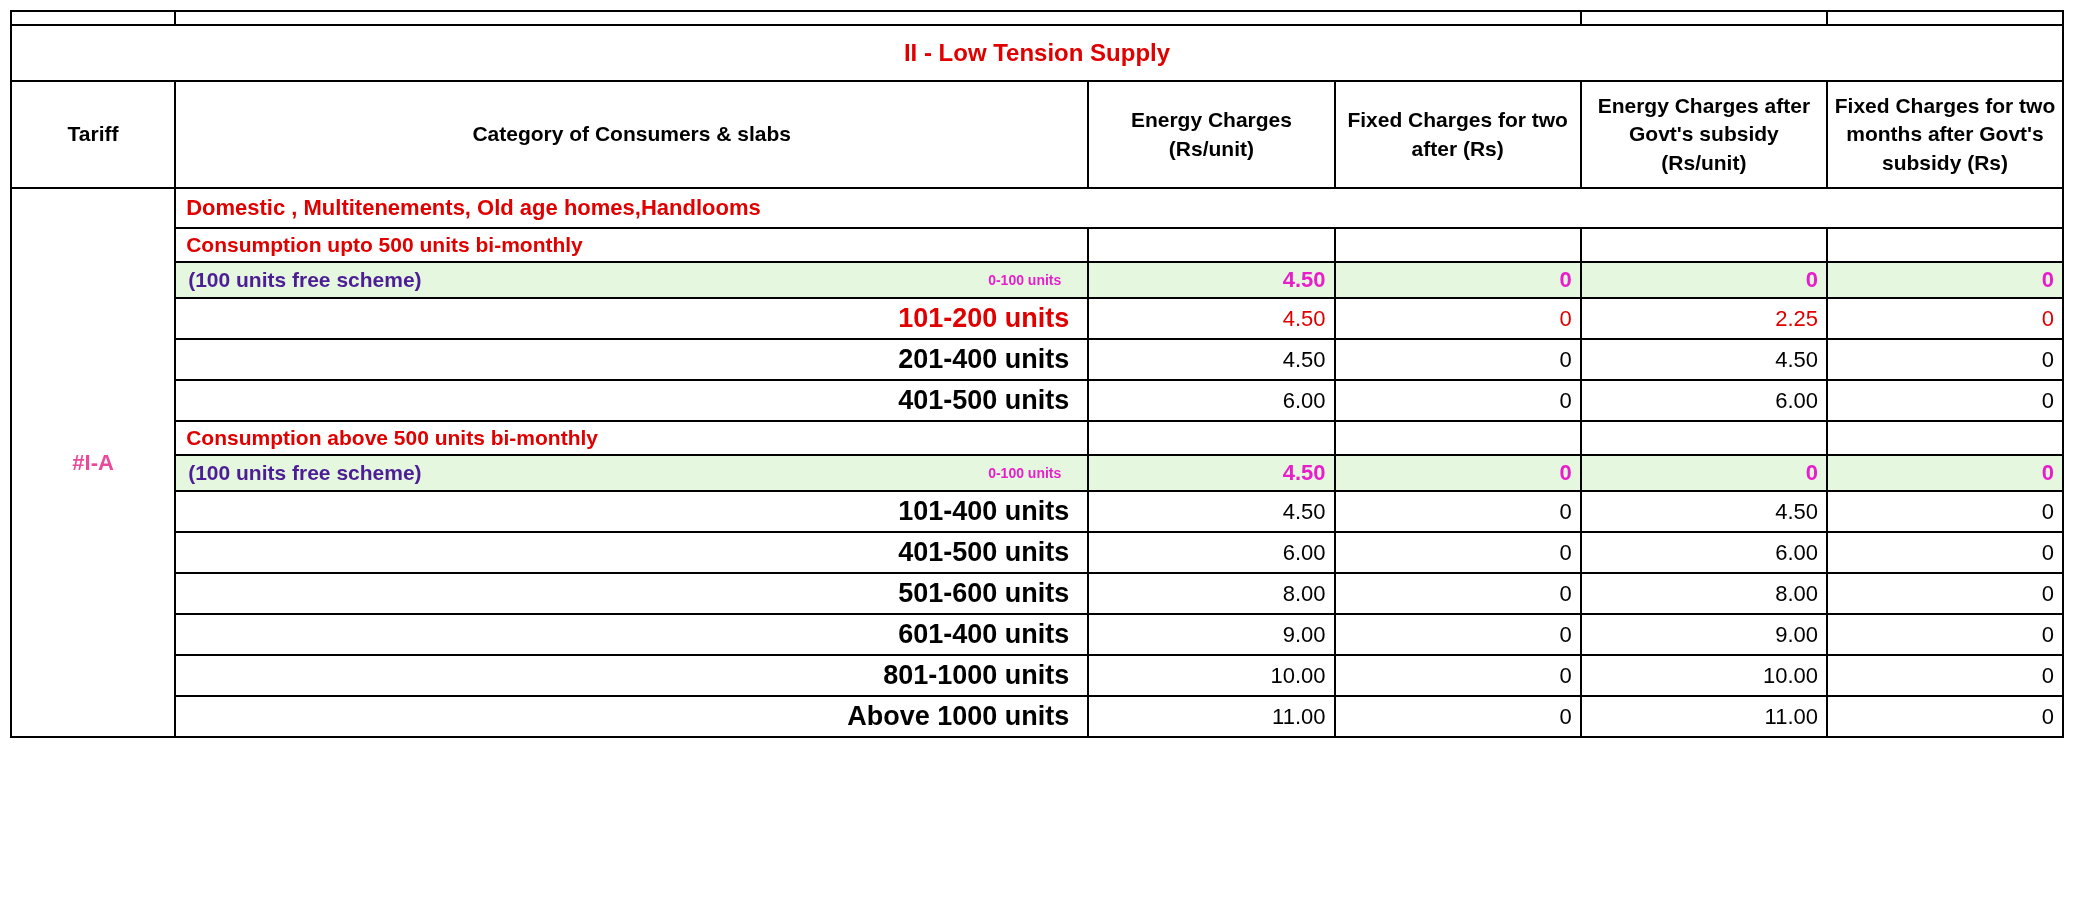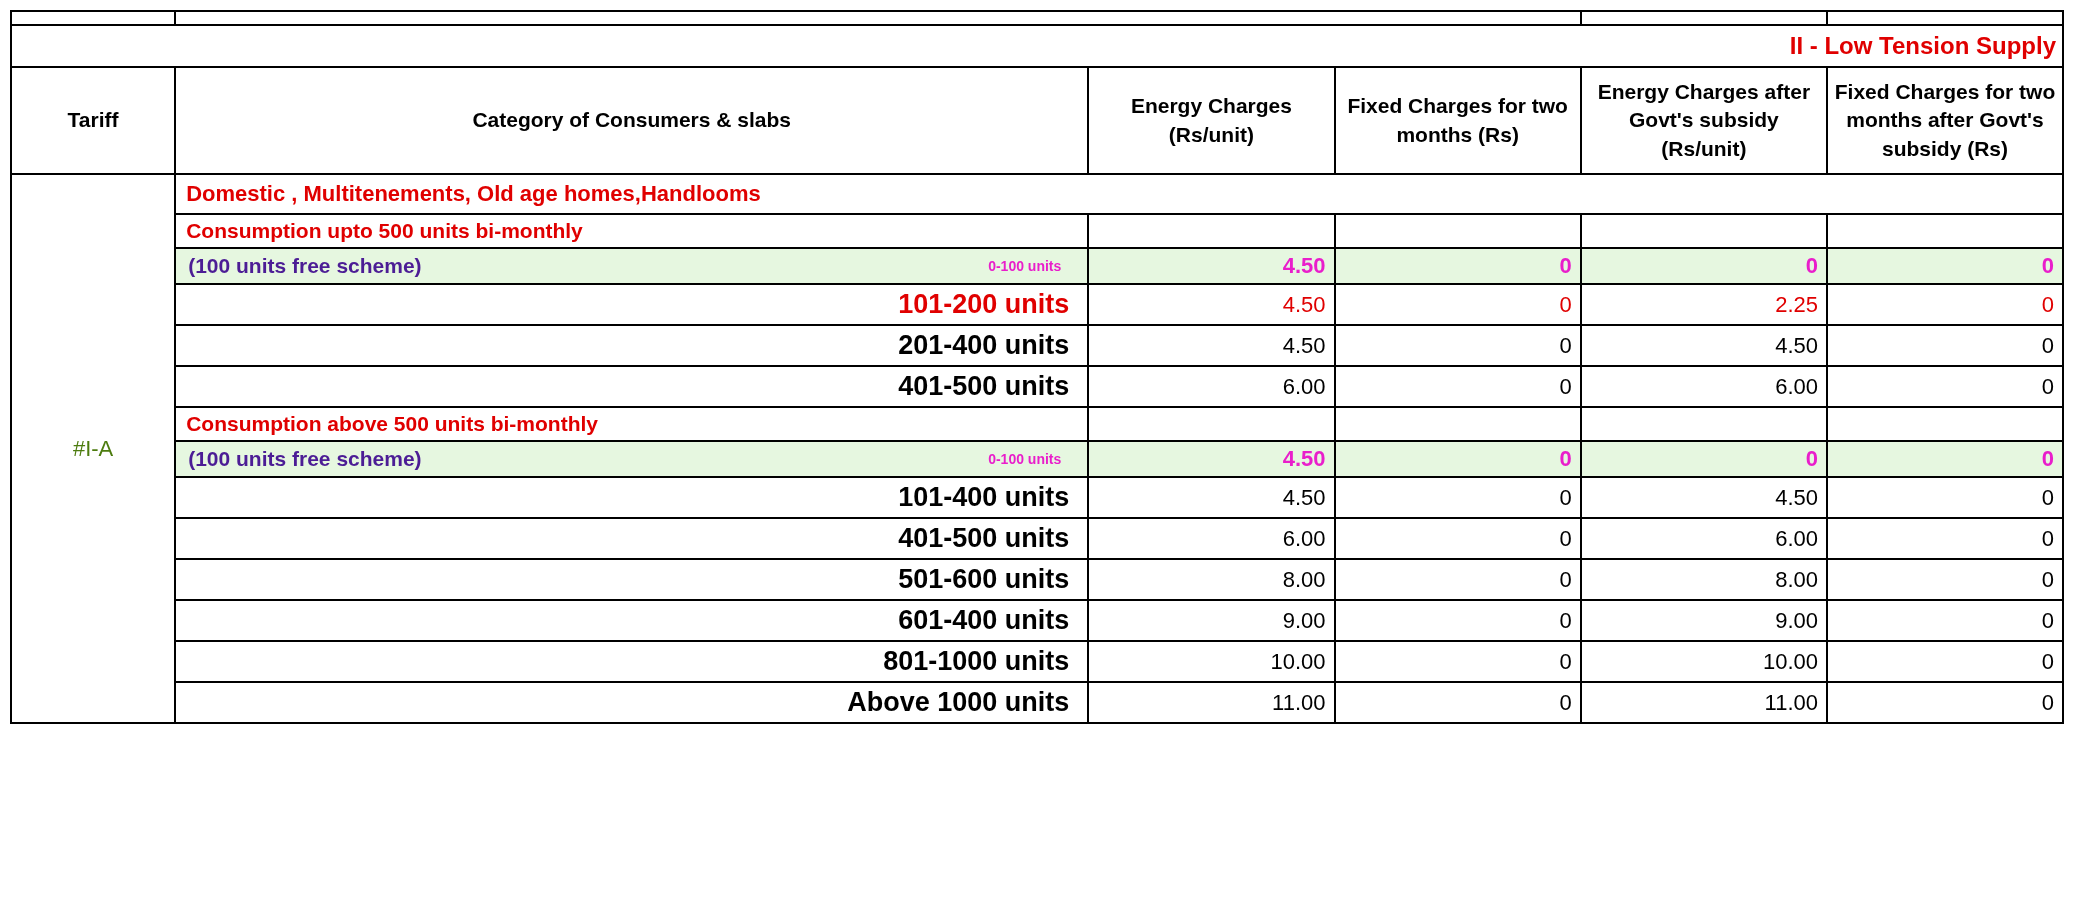--- a/index.html
+++ b/index.html
@@ -17,35 +17,35 @@
   }
   td, th {
     border: 2px solid #000;
     padding: 4px 8px;
     vertical-align: middle;
   }
   .top-spacer-row td { height: 14px; padding:0; }
   .section-title {
     color: #e00000;
     font-weight: bold;
-    text-align: right;
+    text-align: center;
     font-size: 24px;
-    padding: 6px;
+    padding: 13px;
     margin-top: 36px;
   }
   .hdr {
     font-weight: bold;
     text-align: center;
     padding: 10px 6px;
     line-height: 1.35;
     font-size: 21px;
   }
   .tariff-cell {
-    color: #4d7c0f;
-    font-weight: normal;
+    color: #ec4899;
+    font-weight: bold;
     text-align: center;
     font-size: 22px;
   }
   .cat-header {
     color: #e00000;
     font-weight: bold;
     font-size: 22px;
     text-align: left;
     padding: 6px 10px;
   }
@@ -95,21 +95,21 @@
   </tr>
 
   <tr>
     <td colspan="6" class="section-title">II - Low Tension Supply</td>
   </tr>
 
   <tr>
     <th class="hdr">Tariff</th>
     <th class="hdr">Category of Consumers &amp; slabs</th>
     <th class="hdr">Energy  Charges (Rs/unit)</th>
-    <th class="hdr">Fixed Charges for two months (Rs)</th>
+    <th class="hdr">Fixed Charges for two after (Rs)</th>
     <th class="hdr">Energy  Charges after   Govt's subsidy (Rs/unit)</th>
     <th class="hdr">Fixed Charges for two months after Govt's subsidy (Rs)</th>
   </tr>
 
   <tr>
     <td class="tariff-cell" rowspan="15">#I-A</td>
     <td class="cat-header" colspan="5">Domestic , Multitenements, Old age homes,Handlooms</td>
   </tr>
 
   <tr>

